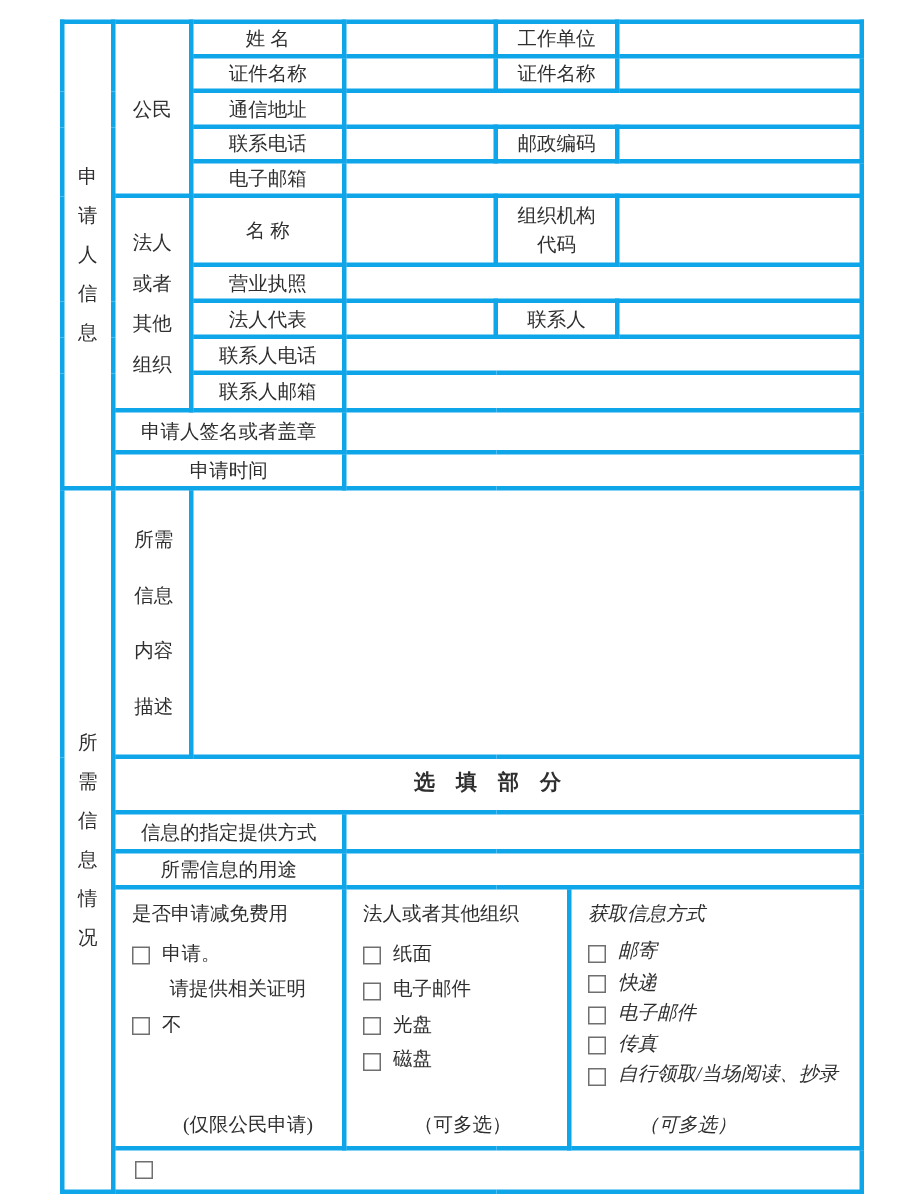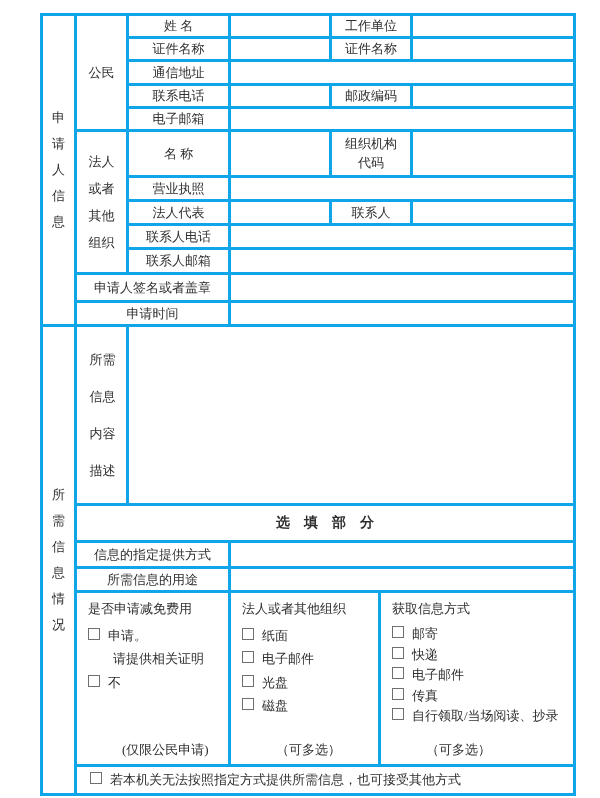--- a/index.html
+++ b/index.html
@@ -28,21 +28,21 @@
   .pair{width:28px;margin:16px auto;word-break:break-all;line-height:27px;text-align:center;}
   .pair-desc{width:28px;margin:0 auto;word-break:break-all;line-height:37px;text-align:right;}
   .wrap4{width:56px;margin:0 auto;word-break:break-all;line-height:19px;}
   
   .banner{font-weight:bold;font-size:14px;letter-spacing:14px;padding-left:14px;}
   
   .optcell{vertical-align:top;text-align:left;}
   .optbox{display:flex;flex-direction:column;height:100%;box-sizing:border-box;
           padding:8px 4px 6px 11px;}
   .optbox .title{margin-bottom:7px;}
-  .opt{display:flex;align-items:flex-start;margin:4px 0;}
+  .opt{display:flex;align-items:flex-end;margin:4px 0;}
   .optC .opt{margin:2.5px 0;}
   .cb{display:inline-block;width:10px;height:10px;border:1px solid #6f6f6f;
       background:#fff;margin-right:8px;flex:0 0 auto;}
   .indent{padding-left:25px;margin:4px 0;}
   .footnote{margin-top:auto;margin-left:34px;}
   
   .noterow{text-align:left;}
   .noterow .opt{margin:0;padding-left:13px;}
   .valcell{background:#fff;}
 </style>
@@ -182,21 +182,21 @@
             <span>光盘</span>
           </div>
           <div class="opt">
             <span class="cb"></span>
             <span>磁盘</span>
           </div>
           <div class="footnote">（可多选）</div>
         </div>
       </td>
       <td colspan="2" class="optcell">
-        <div class="optbox optC" style="height:171px;">
+        <div class="optbox optC" style="height:171px;font-style:italic;">
           <div class="title">获取信息方式</div>
           <div class="opt">
             <span class="cb"></span>
             <span>邮寄</span>
           </div>
           <div class="opt">
             <span class="cb"></span>
             <span>快递</span>
           </div>
           <div class="opt">
@@ -212,19 +212,18 @@
             <span>自行领取/当场阅读、抄录</span>
           </div>
           <div class="footnote">（可多选）</div>
         </div>
       </td>
     </tr>
     <tr class="r29">
       <td colspan="6" class="noterow">
         <div class="opt">
           <span class="cb"></span>
-          <span>若本机关无法按照指定方式提供所需信息，也可接受其他方式</span>
         </div>
       </td>
     </tr>
   </tbody>
 </table>
 </div>
 
 </body></html>

